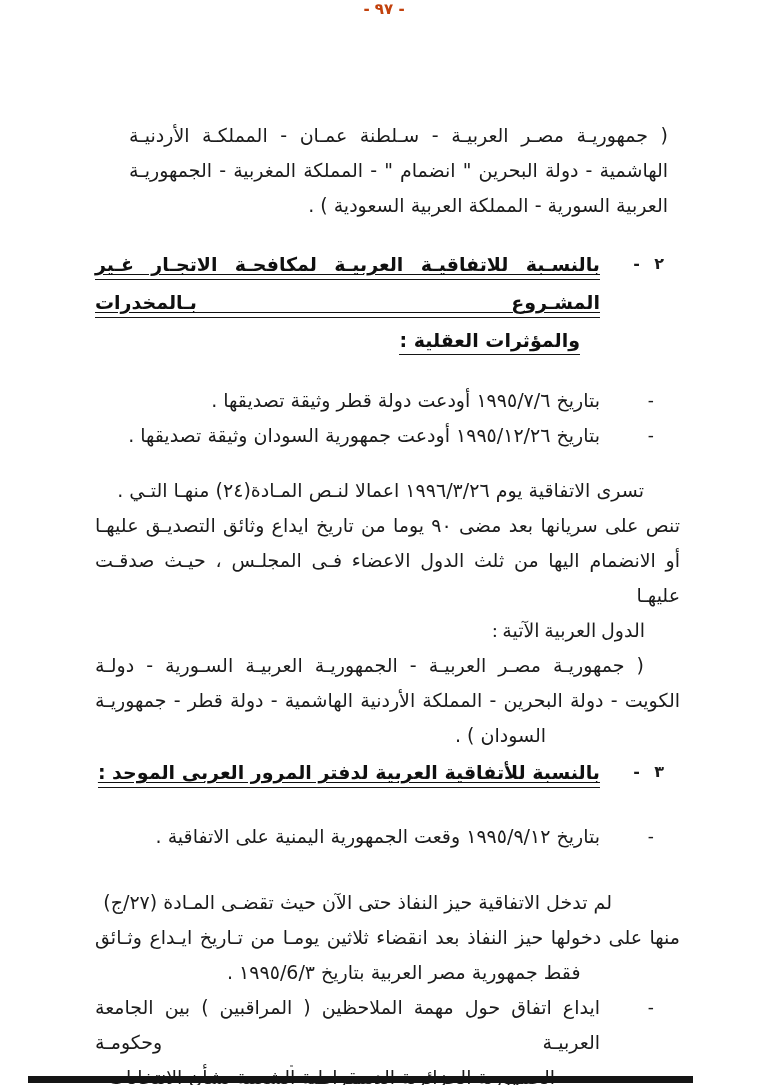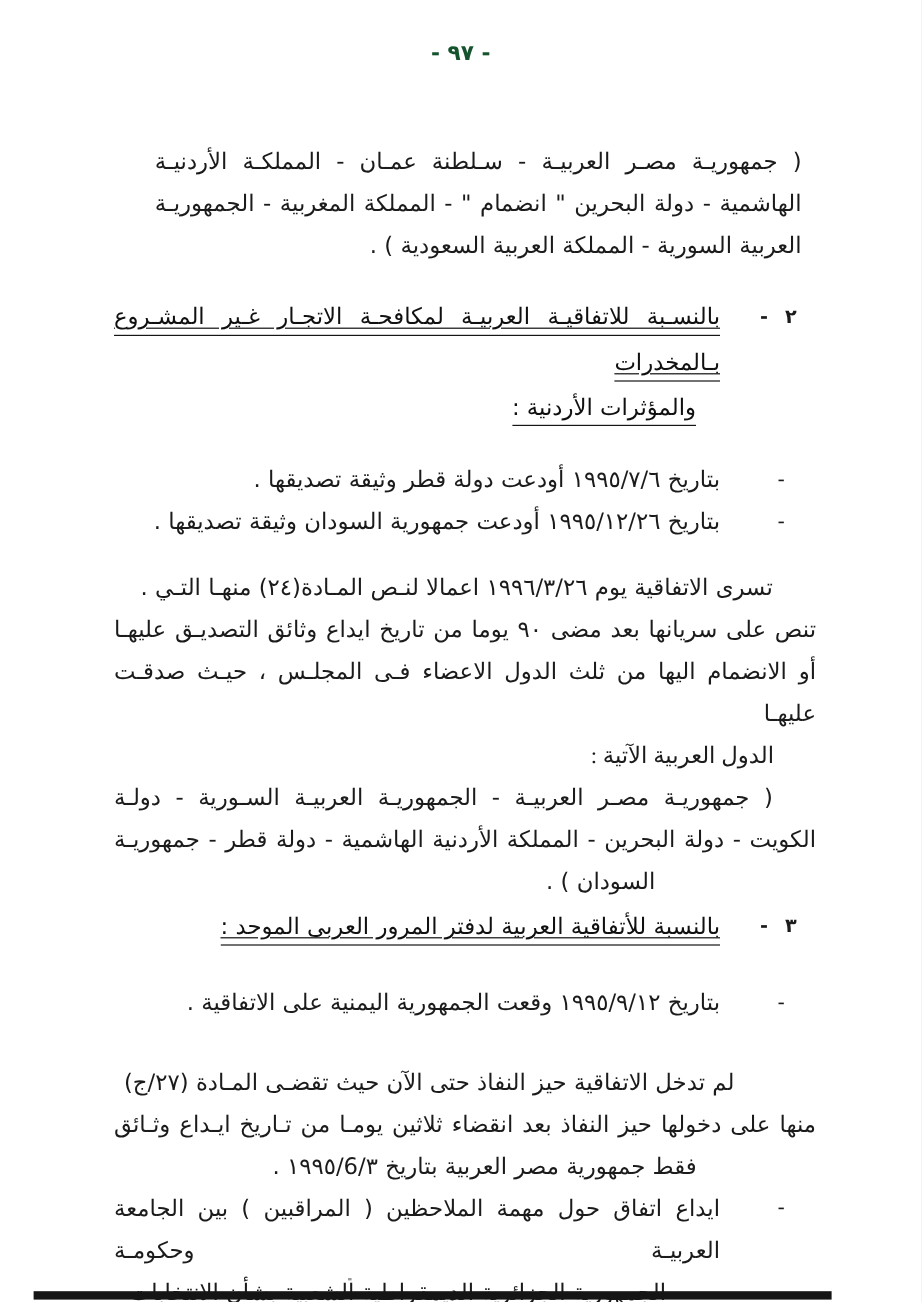--- a/index.html
+++ b/index.html
@@ -8,26 +8,25 @@
     position:relative;
     width:768px; height:1085px;
     margin:0 auto;
     background:#ffffff;
     font-family:"DejaVu Sans", sans-serif;
     color:#1b1b1b;
     direction:rtl;
     overflow:hidden;
   }
   .pageno {
-    padding-top:34px;
     text-align:center;
-    font-size:18px;
+    font-size:15px;
     font-weight:bold;
     letter-spacing:3px;
-    color:#14532d;
+    color:#c2410c;
   }
   .content {
     position:absolute;
     top:118px; right:88px; left:95px;
   }
   .ln { line-height:35px; font-size:19px; }
   .fill { text-align:justify; text-align-last:justify; }
   .center { }
   .right { text-align:right; }
   .left  { text-align:left; }
@@ -41,21 +40,21 @@
   .off-right35 { padding-right:35px;font-family:Liberation Serif, serif; }
   .ml30 { margin-left:360px; }
   .ml52 { margin-left:132px; }
 
   
   .hrow { display:flex; align-items:flex-start; margin-top:22px; }
   .hrow.h3 { margin-top:0; }
   .hnum { width:40px; padding-right:16px; font-size:16px; font-weight:bold; line-height:38px; }
   .hdash { width:40px; font-size:16px; font-weight:bold; line-height:38px; }
   .htext { flex:1; }
-  .htext .ln { line-height:38px; font-weight:normal; color:#101010; }
+  .htext .ln { line-height:38px; font-weight:bold; color:#101010; }
   .u-double {
     text-decoration:underline;
     text-underline-offset:3px;
     border-bottom:1.4px solid #161616;
     padding-bottom:4px;
   }
   .u-single {
     border-bottom:1.6px solid #161616;
     padding-bottom:3px;
   }
@@ -96,21 +95,21 @@
       <div class="ln fill">( جمهوريـة مصـر العربيـة - سـلطنة عمـان - المملكـة الأردنيـة</div>
       <div class="ln fill">الهاشمية - دولة البحرين " انضمام " - المملكة المغربية - الجمهوريـة</div>
       <div class="ln center">العربية السورية - المملكة العربية السعودية ) .</div>
     </div>
 
     <div class="hrow h2">
       <span class="hnum">٢</span>
       <span class="hdash">-</span>
       <div class="htext">
         <div class="ln fill"><span class="u-double">بالنسـبة للاتفاقيـة العربيـة لمكافحـة الاتجـار غـير المشـروع بـالمخدرات</span></div>
-        <div class="ln right h2-line2"><span class="u-single">والمؤثرات الأردنية :</span></div>
+        <div class="ln right h2-line2"><span class="u-single">والمؤثرات العقلية :</span></div>
       </div>
     </div>
 
     <div class="bullets">
       <div class="brow">
         <span class="bdash">-</span>
         <div class="btext">
             <div class="ln right">بتاريخ ١٩٩٥/٧/٦ أودعت دولة قطر وثيقة تصديقها .</div>
           </div>
       </div>

